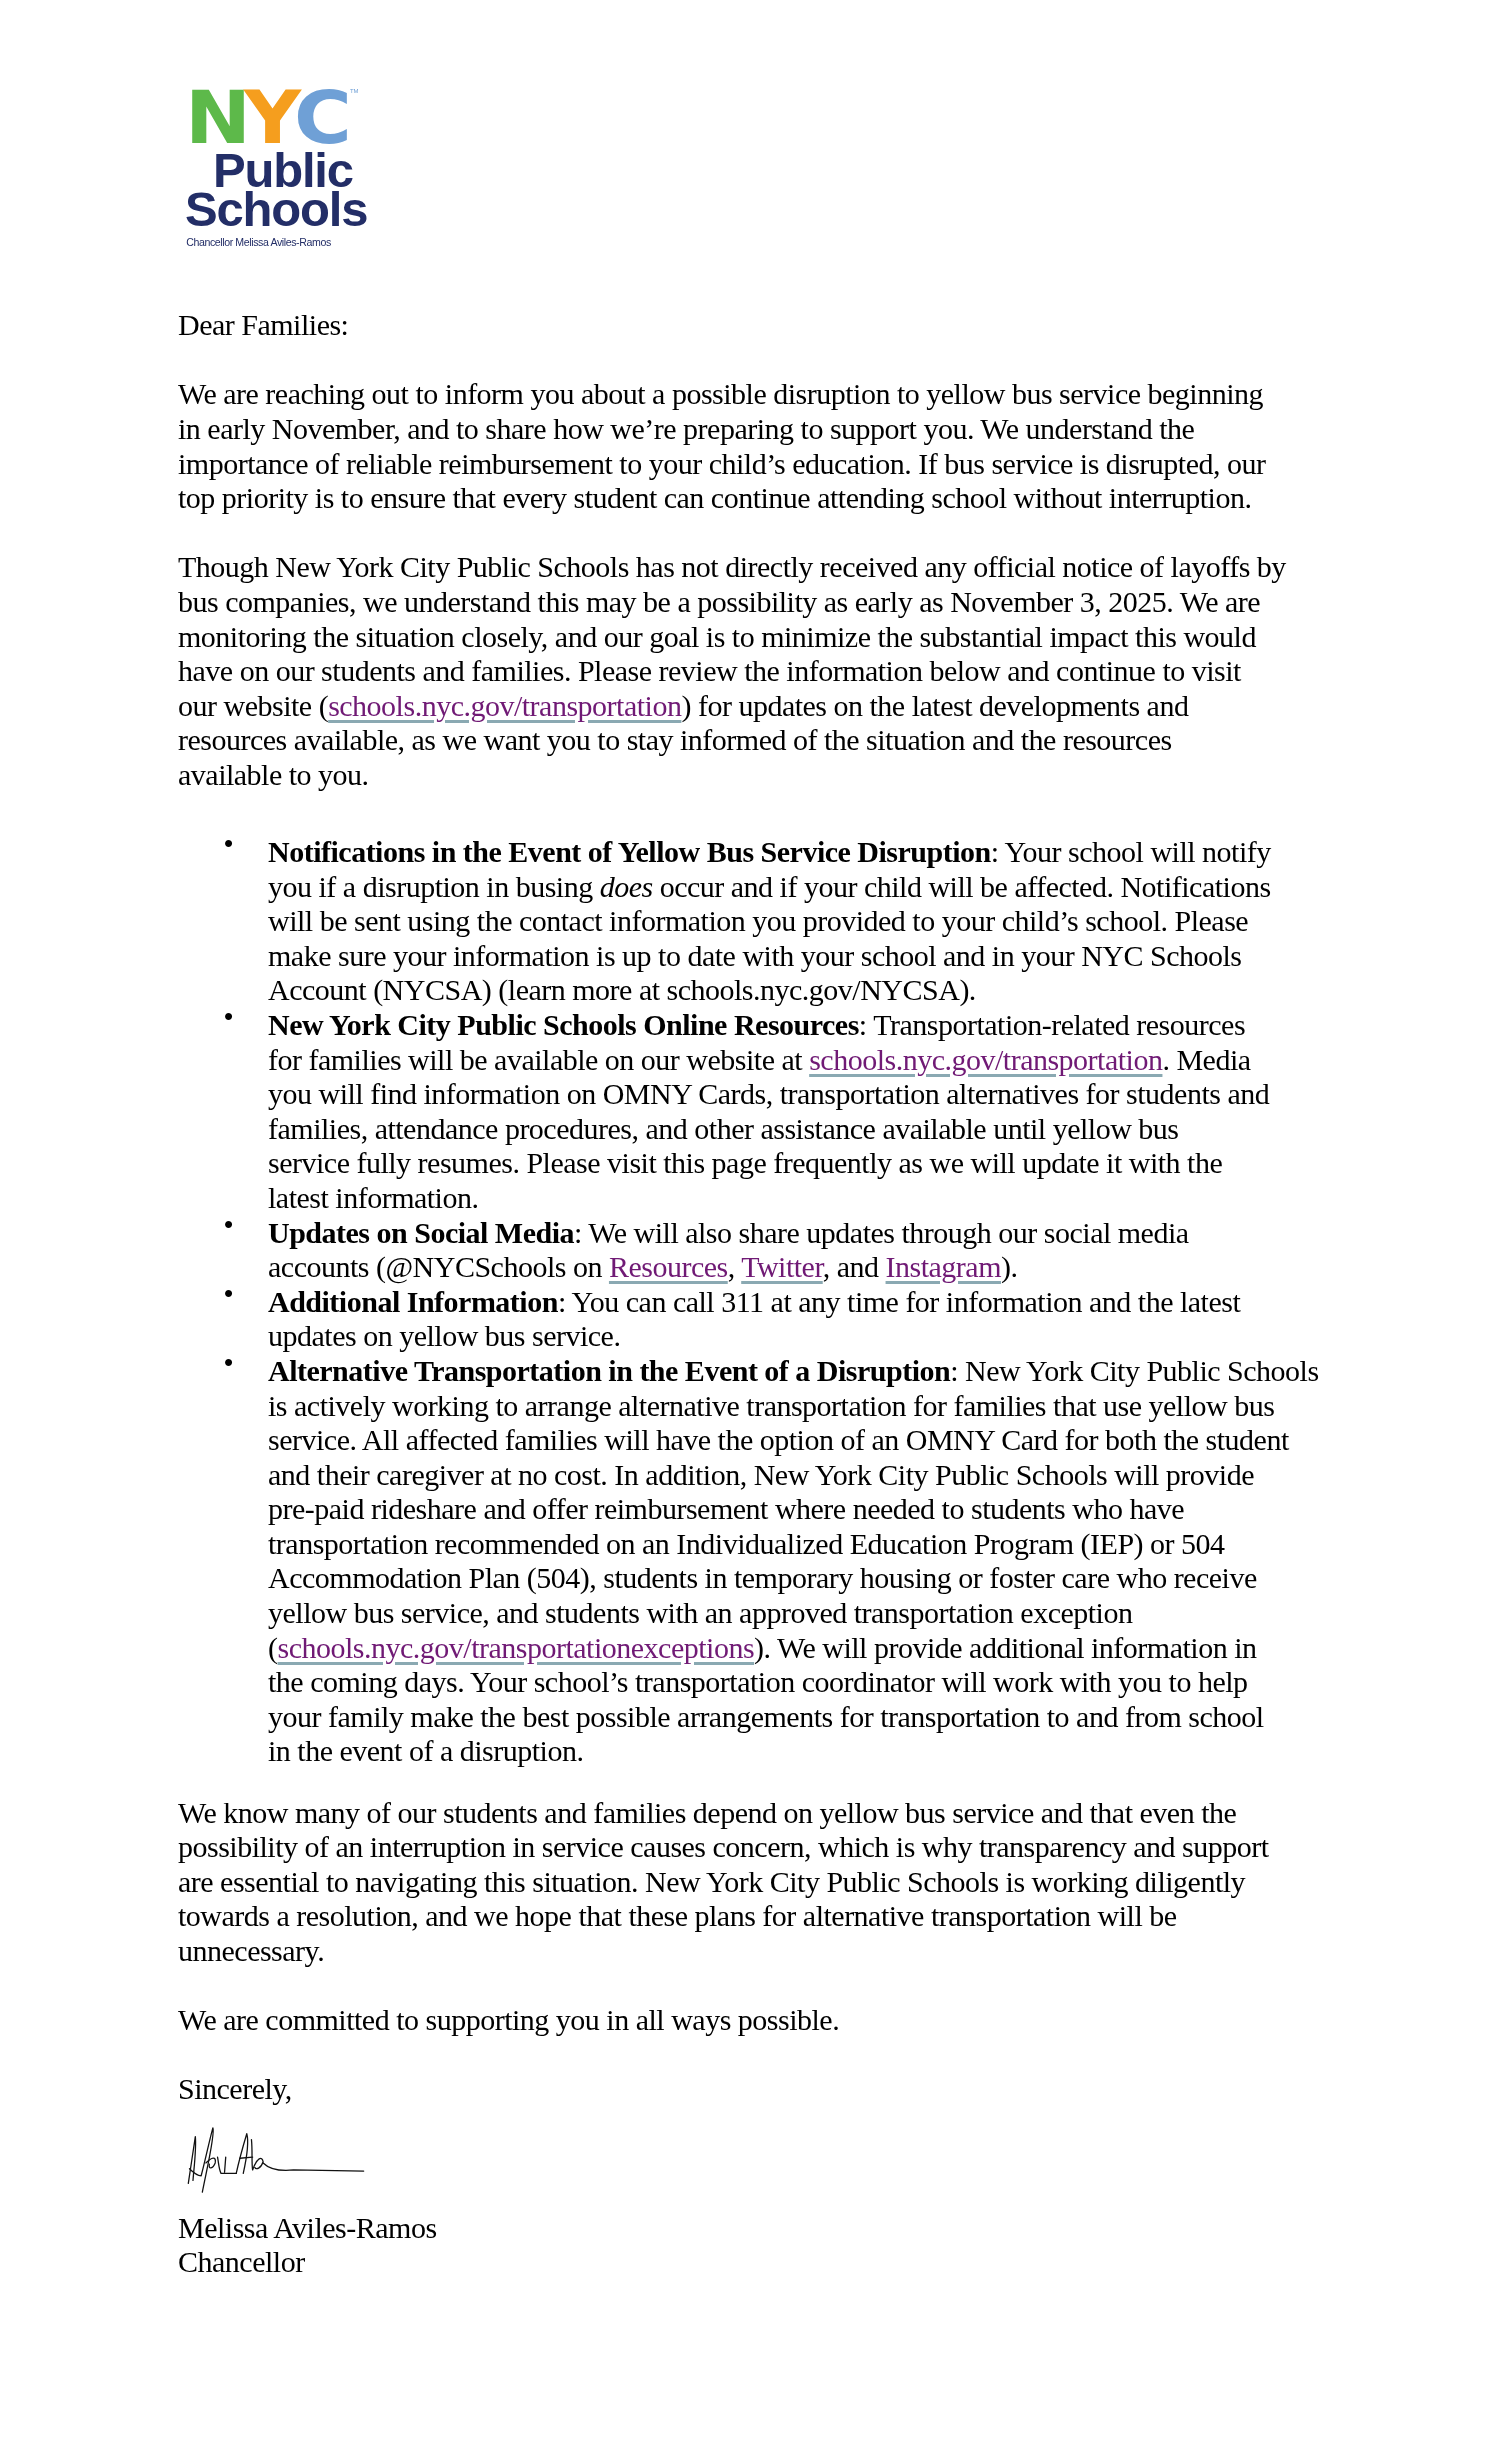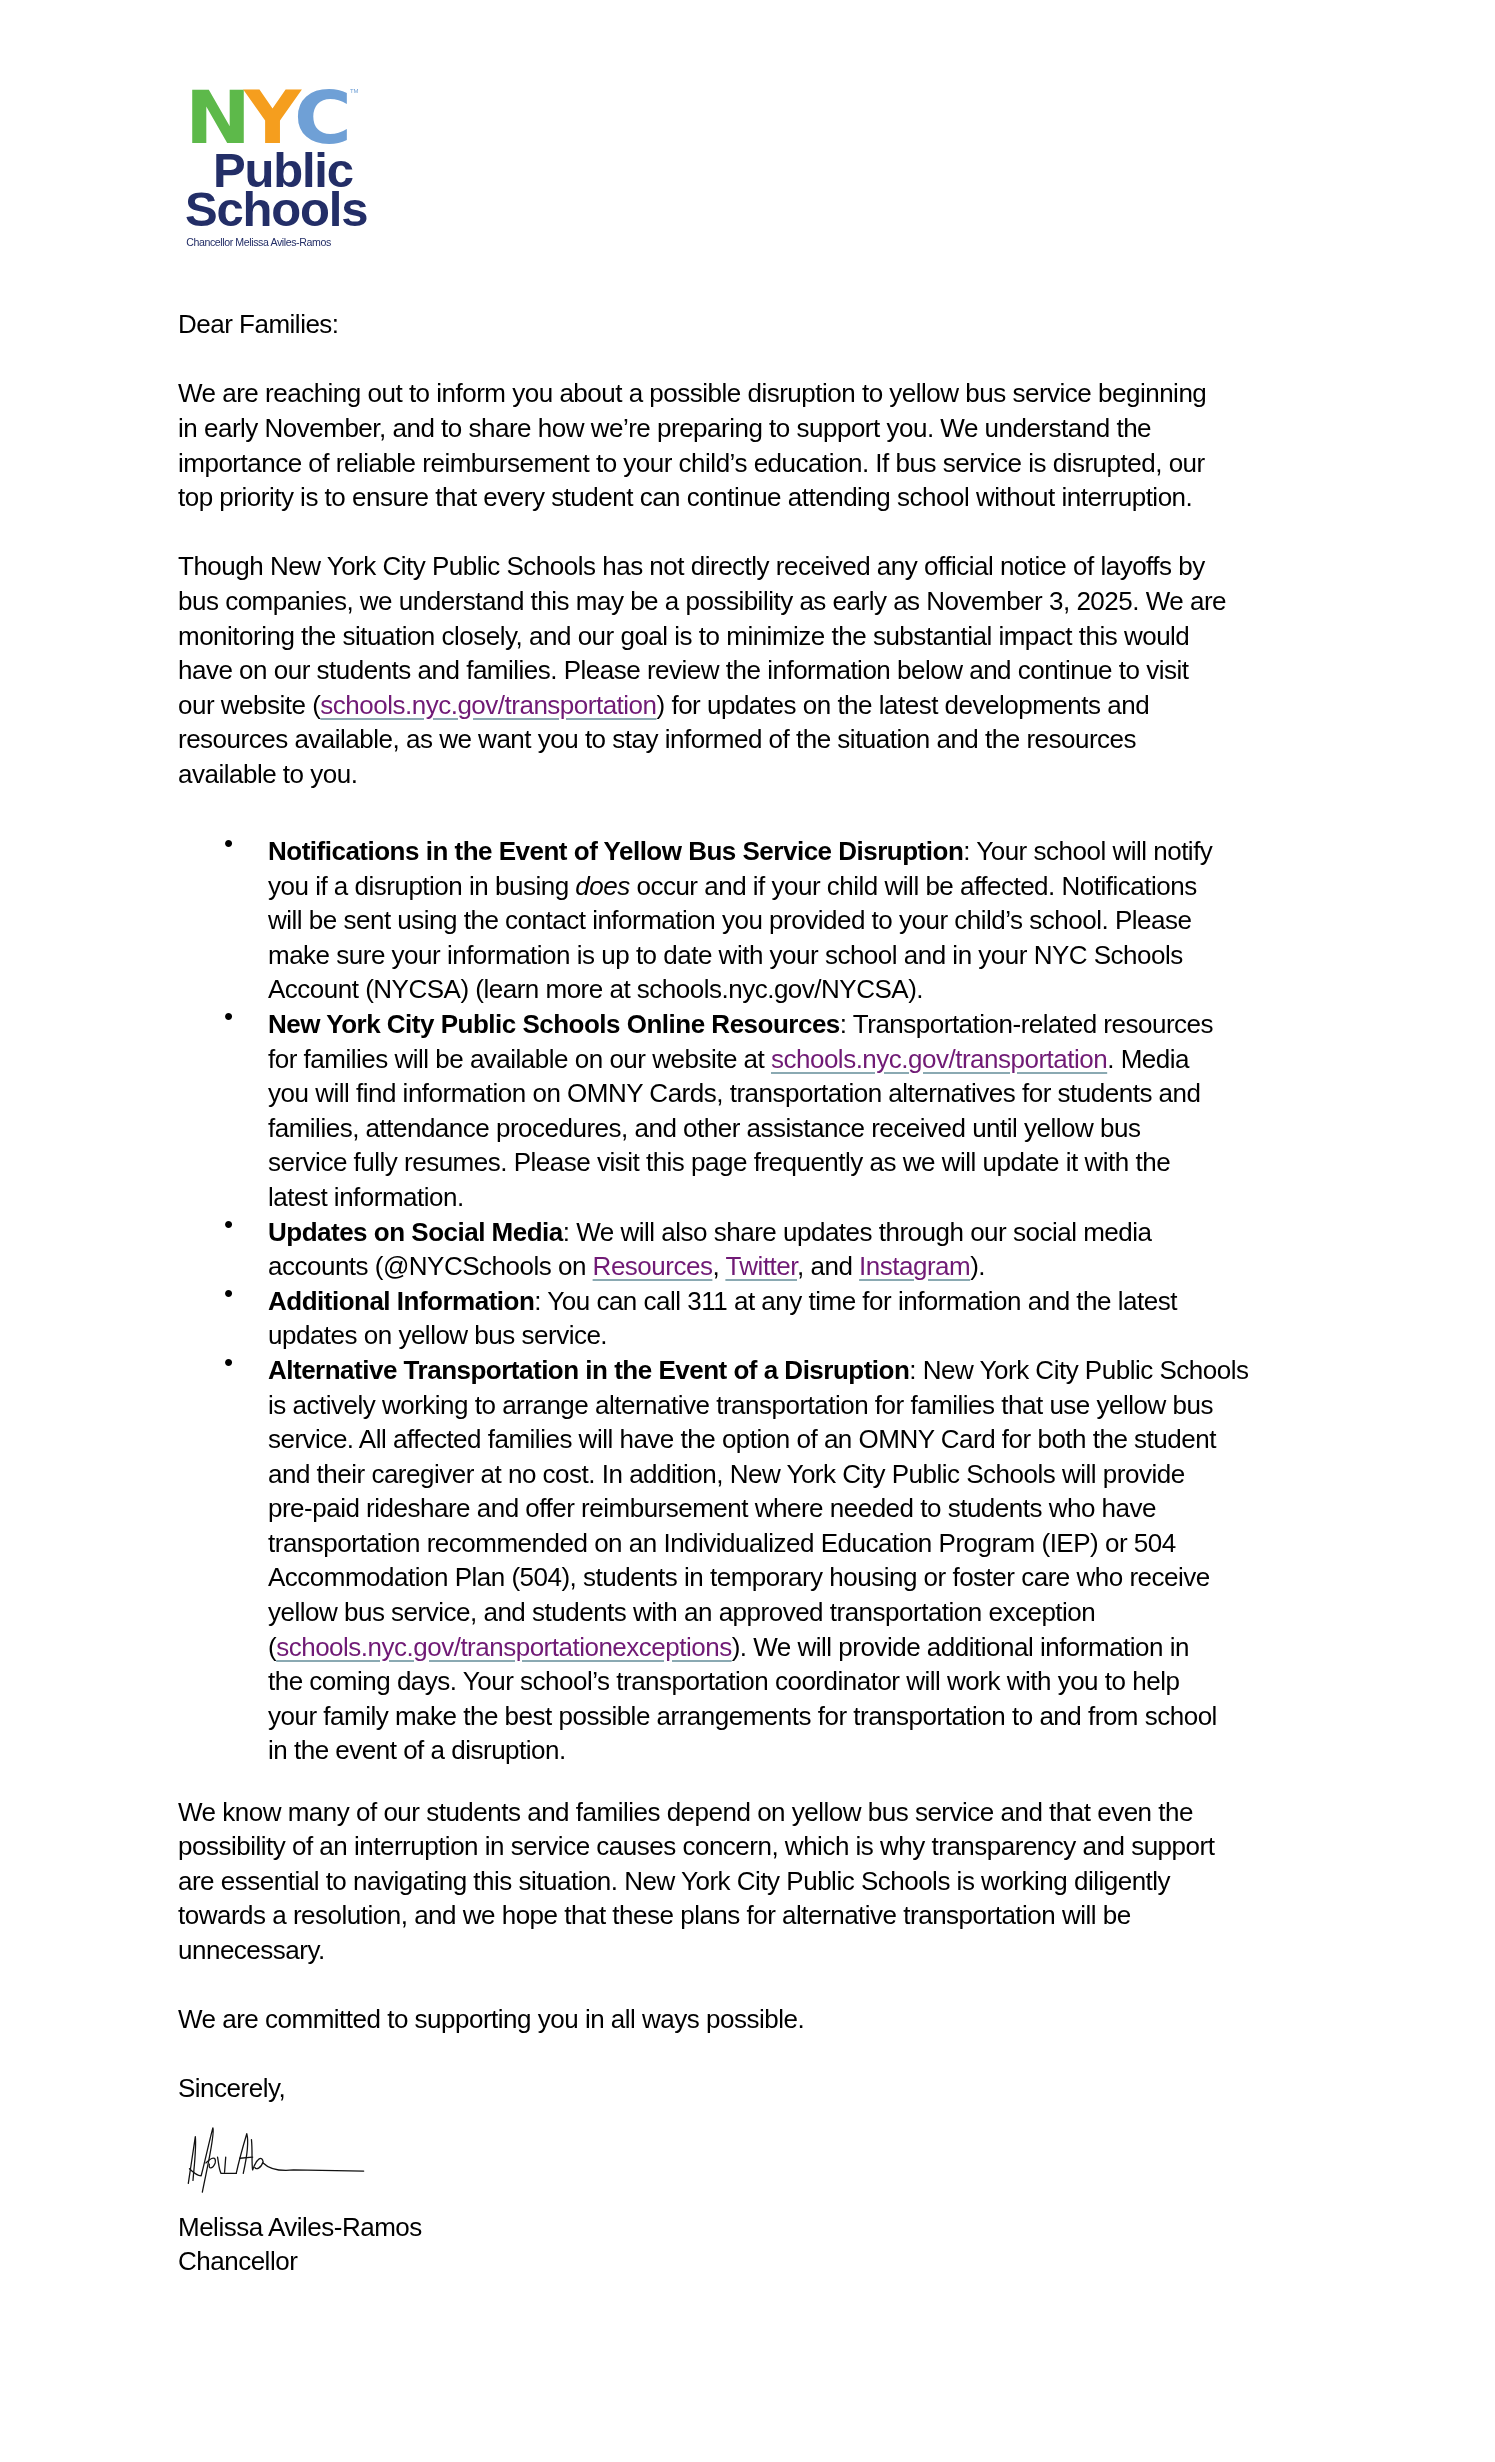--- a/index.html
+++ b/index.html
@@ -19,22 +19,22 @@
   .tm { position: absolute; left: 165px; top: 0px; font-size: 5.9px; color: #6FA0D6; }
   .logo-public, .logo-schools { position: absolute; left: 0; font-family: "Liberation Sans", sans-serif;
               font-weight: bold; color: #232E67; font-size: 49px; line-height: 41px; letter-spacing: -1.2px; }
   .logo-public { top: 62px; margin-left: 28px; }
   .logo-schools { top: 101px; }
   .logo-tagline { position: absolute; left: 1.2px; top: 148px; font-size: 10.6px; color: #232E67;
                   letter-spacing: -0.4px; white-space: nowrap; }
 
   
   .body-text { position: absolute; left: 178px; top: 0; width: 1173px; }
-  .line { position: absolute; left: 0; font-size: 26px; line-height: 35px; height: 35px;
-          white-space: nowrap; letter-spacing: -0.5px; }
+  .line { position: absolute; left: 0; font-size: 30px; line-height: 35px; height: 35px;
+          white-space: nowrap; letter-spacing: -0.5px; font-family: Liberation Serif, serif; }
   .indent { left: 90px; margin-top: 8px; }
   .bullet { position: absolute; left: 46px; font-size: 26px; line-height: 35px; }
   b { font-weight: bold; }
   i { font-style: italic; }
   a.link { color: #701a75; text-decoration: underline; text-decoration-color: #8aa9b2;
            text-underline-offset: 3.5px; }
 
   .signature { position: absolute; left: 182px; top: 2122px; width: 188px; height: 76px; }
 </style>
 </head>
@@ -84,21 +84,21 @@
         <div class="line indent" style="top:895px">will be sent using the contact information you provided to your child’s school. Please</div>
         <div class="line indent" style="top:930px">make sure your information is up to date with your school and in your NYC Schools</div>
         <div class="line indent" style="top:964px">Account (NYCSA) (learn more at schools.nyc.gov/NYCSA).</div>
       </div>
 
       <div>
         <span class="bullet" style="top:999px">•</span>
         <div class="line indent" style="top:999px"><b>New York City Public Schools Online Resources</b><span>: Transportation-related resources</span></div>
         <div class="line indent" style="top:1034px"><span>for families will be available on our website at </span><a class="link">schools.nyc.gov/transportation</a><span>. Media</span></div>
         <div class="line indent" style="top:1068px">you will find information on OMNY Cards, transportation alternatives for students and</div>
-        <div class="line indent" style="top:1103px">families, attendance procedures, and other assistance received until yellow bus</div>
+        <div class="line indent" style="top:1103px">families, attendance procedures, and other assistance available until yellow bus</div>
         <div class="line indent" style="top:1137px">service fully resumes. Please visit this page frequently as we will update it with the</div>
         <div class="line indent" style="top:1172px">latest information.</div>
       </div>
 
       <div>
         <span class="bullet" style="top:1207px">•</span>
         <div class="line indent" style="top:1207px"><b>Updates on Social Media</b><span>: We will also share updates through our social media</span></div>
         <div class="line indent" style="top:1241px"><span>accounts (@NYCSchools on </span><a class="link">Resources</a><span>, </span><a class="link">Twitter</a><span>, and </span><a class="link">Instagram</a><span>).</span></div>
       </div>
 

